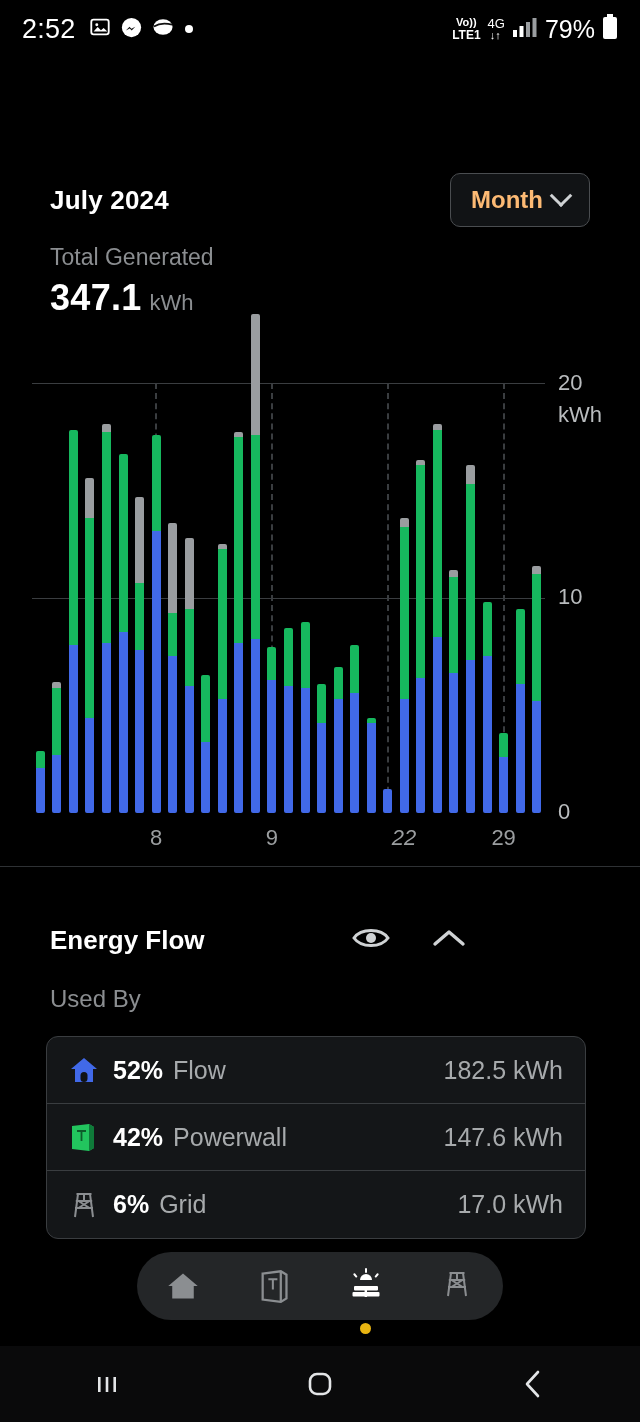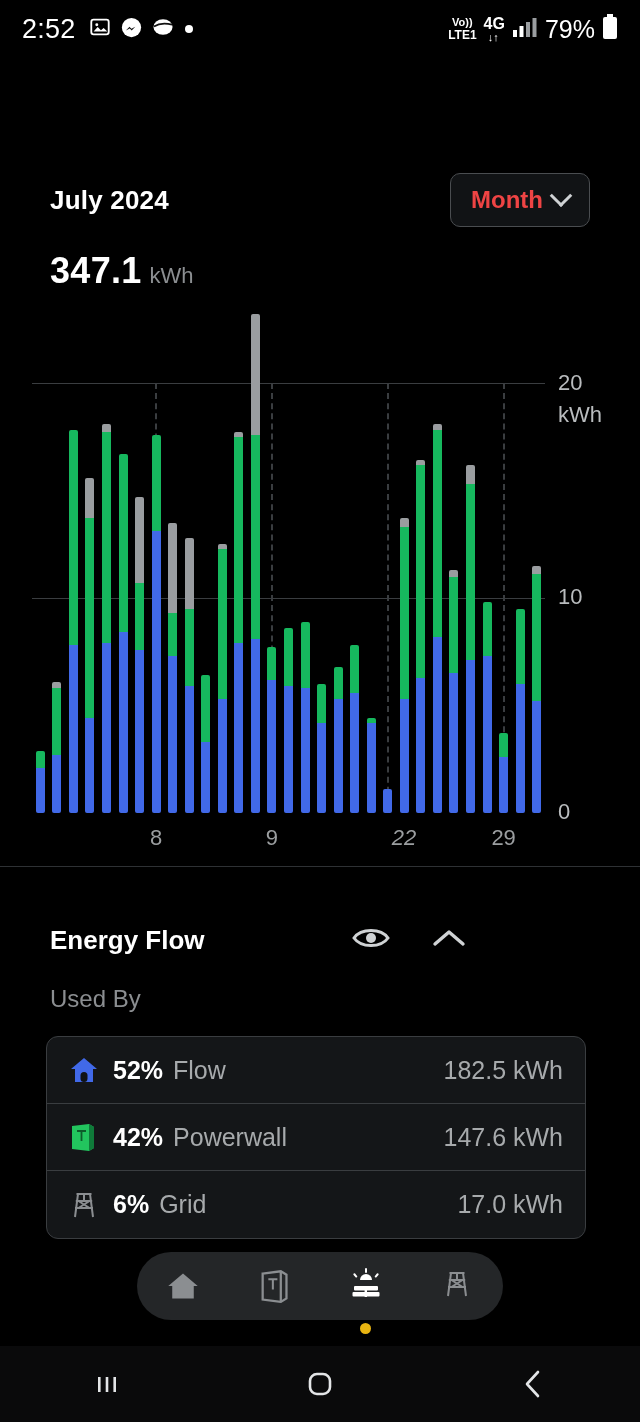--- a/index.html
+++ b/index.html
@@ -18,21 +18,21 @@
     color: #fff;
   }
   .sb-time { font-size: 27px; font-weight: 400; letter-spacing: .2px; }
   .sb-left-icons { display: flex; align-items: center; gap: 10px; margin-left: 14px; }
   .sb-spacer { flex: 1; }
   .sb-right { display: flex; align-items: center; gap: 7px; }
   .volte { display: flex; flex-direction: column; align-items: center; line-height: 1; }
   .volte .v1 { font-size: 11px; font-weight: bold; }
   .volte .v2 { font-size: 12px; font-weight: bold; margin-top: 1px; }
   .fourg { display: flex; flex-direction: column; align-items: center; line-height: 1; }
-  .fourg .g1 { font-size: 16px; font-weight: bold; }
+  .fourg .g1 { font-size: 13px; font-weight: normal; }
   .arrows { font-size: 11px; margin-left: -2px; }
   .sb-batt-pct { font-size: 25px; font-weight: 400; }
 
   
   .navbar {
     position: absolute; top: 62px; left: 0; width: 640px; height: 78px;
     display: flex; align-items: center; color: #fff;
   }
   .nav-back { width: 92px; display: flex; justify-content: center; align-items: center; cursor: pointer; }
   .nav-title { flex: 1; text-align: center; font-size: 27px; font-weight: 700; letter-spacing: .3px; }
@@ -41,21 +41,21 @@
 
   
   .monthrow {
     position: absolute; top: 172px; left: 0; width: 640px; height: 56px;
     display: flex; align-items: center; padding: 0 50px;
   }
   .month-label { font-size: 26px; font-weight: 700; color: #fff; letter-spacing: .2px; }
   .period-btn {
     margin-left: auto; display: flex; align-items: center; gap: 10px;
     border: 1px solid #4a4d50; border-radius: 10px;
-    padding: 12px 20px; color: #ef4444; font-size: 24px; font-weight: 700;
+    padding: 12px 20px; color: #fdba74; font-size: 24px; font-weight: 700;
     background: #111315; cursor: pointer;
   }
   .chev-d { width: 16px; height: 16px; border-right: 3px solid #cfd2d4; border-bottom: 3px solid #cfd2d4;
             transform: rotate(45deg) translate(-3px,-3px); }
 
   
   .totals { position: absolute; top: 244px; left: 50px; }
   .tot-label { font-size: 23px; color: #8b8e91; font-weight: 400; }
   .tot-value-row { display: flex; align-items: baseline; margin-top: 6px; }
   .tot-value { font-size: 36px; font-weight: 700; color: #fff; letter-spacing: .3px; }
@@ -171,20 +171,21 @@
 
   <div class="monthrow">
     <div class="month-label">July 2024</div>
     <div class="period-btn">
       <span>Month</span>
       <span class="chev-d"></span>
     </div>
   </div>
 
   <div class="totals">
+    <div class="tot-label">Total Generated</div>
     <div class="tot-value-row">
       <span class="tot-value">347.1</span>
       <span class="tot-unit">kWh</span>
     </div>
   </div>
 
   <div class="chart-wrap">
     <div class="plot">
       <div id="grid-h">
           <div class="gridline" style="top: 215px;"></div>

